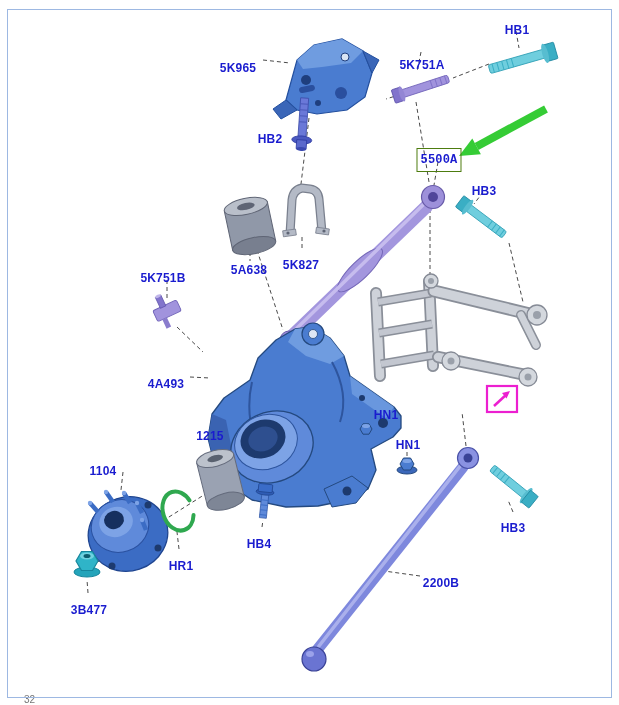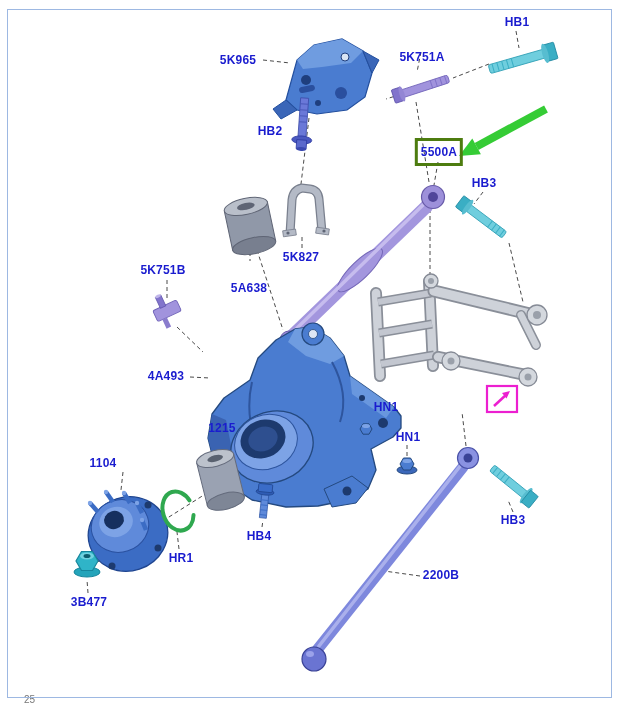--- a/index.html
+++ b/index.html
@@ -8,23 +8,23 @@
     overflow:hidden;font-family:"Liberation Sans",sans-serif;
   }
   #frame{
     position:absolute;left:7px;top:9px;width:603px;height:687px;
     border:1px solid #9db8e2;pointer-events:none;
   }
   svg{position:absolute;left:0;top:0;}
   .plabel{
     position:absolute;transform:translate(-50%,-50%);
     font:bold 12px "Liberation Sans",sans-serif;color:#1a1ccf;
-    white-space:nowrap;letter-spacing:.2px;cursor:pointer;
+    white-space:nowrap;letter-spacing:.2px;cursor:pointer;margin-top:8px;
   }
-  .hl{border:3px solid #4d7c0f;padding:4px 3px;}
+  .hl{border:1px solid #4d7c0f;padding:4px 3px;font-family:Liberation Mono, monospace;}
   .dash{stroke:#4a4a4a;stroke-width:1;stroke-dasharray:4 3;fill:none;}
   #footmark{
     position:absolute;left:24px;top:694px;color:#777;
     font:10px "Liberation Sans",sans-serif;
   }
 </style>
 </head>
 <body>
 
 <div id="stage">
@@ -288,29 +288,29 @@
     </g>
   </svg>
 
   <div class="plabel" style="left:238px;top:60px">5K965</div>
   <div class="plabel" style="left:422px;top:57px">5K751A</div>
   <div class="plabel" style="left:517px;top:22px">HB1</div>
   <div class="plabel" style="left:270px;top:131px">HB2</div>
   <div class="plabel hl" style="left:439px;top:152px">5500A</div>
   <div class="plabel" style="left:484px;top:183px">HB3</div>
   <div class="plabel" style="left:163px;top:270px">5K751B</div>
-  <div class="plabel" style="left:249px;top:288px">5A638</div>
+  <div class="plabel" style="left:249px;top:262px">5A638</div>
   <div class="plabel" style="left:301px;top:257px">5K827</div>
   <div class="plabel" style="left:166px;top:376px">4A493</div>
   <div class="plabel" style="left:386px;top:407px">HN1</div>
   <div class="plabel" style="left:408px;top:437px">HN1</div>
-  <div class="plabel" style="left:222px;top:428px">1215</div>
+  <div class="plabel" style="left:210px;top:428px">1215</div>
   <div class="plabel" style="left:103px;top:463px">1104</div>
   <div class="plabel" style="left:181px;top:558px">HR1</div>
   <div class="plabel" style="left:259px;top:536px">HB4</div>
   <div class="plabel" style="left:89px;top:602px">3B477</div>
   <div class="plabel" style="left:513px;top:520px">HB3</div>
   <div class="plabel" style="left:441px;top:575px">2200B</div>
 
-  <div id="footmark">25</div>
+  <div id="footmark">32</div>
 
   <div id="frame"></div>
 </div>
 
 </body></html>

